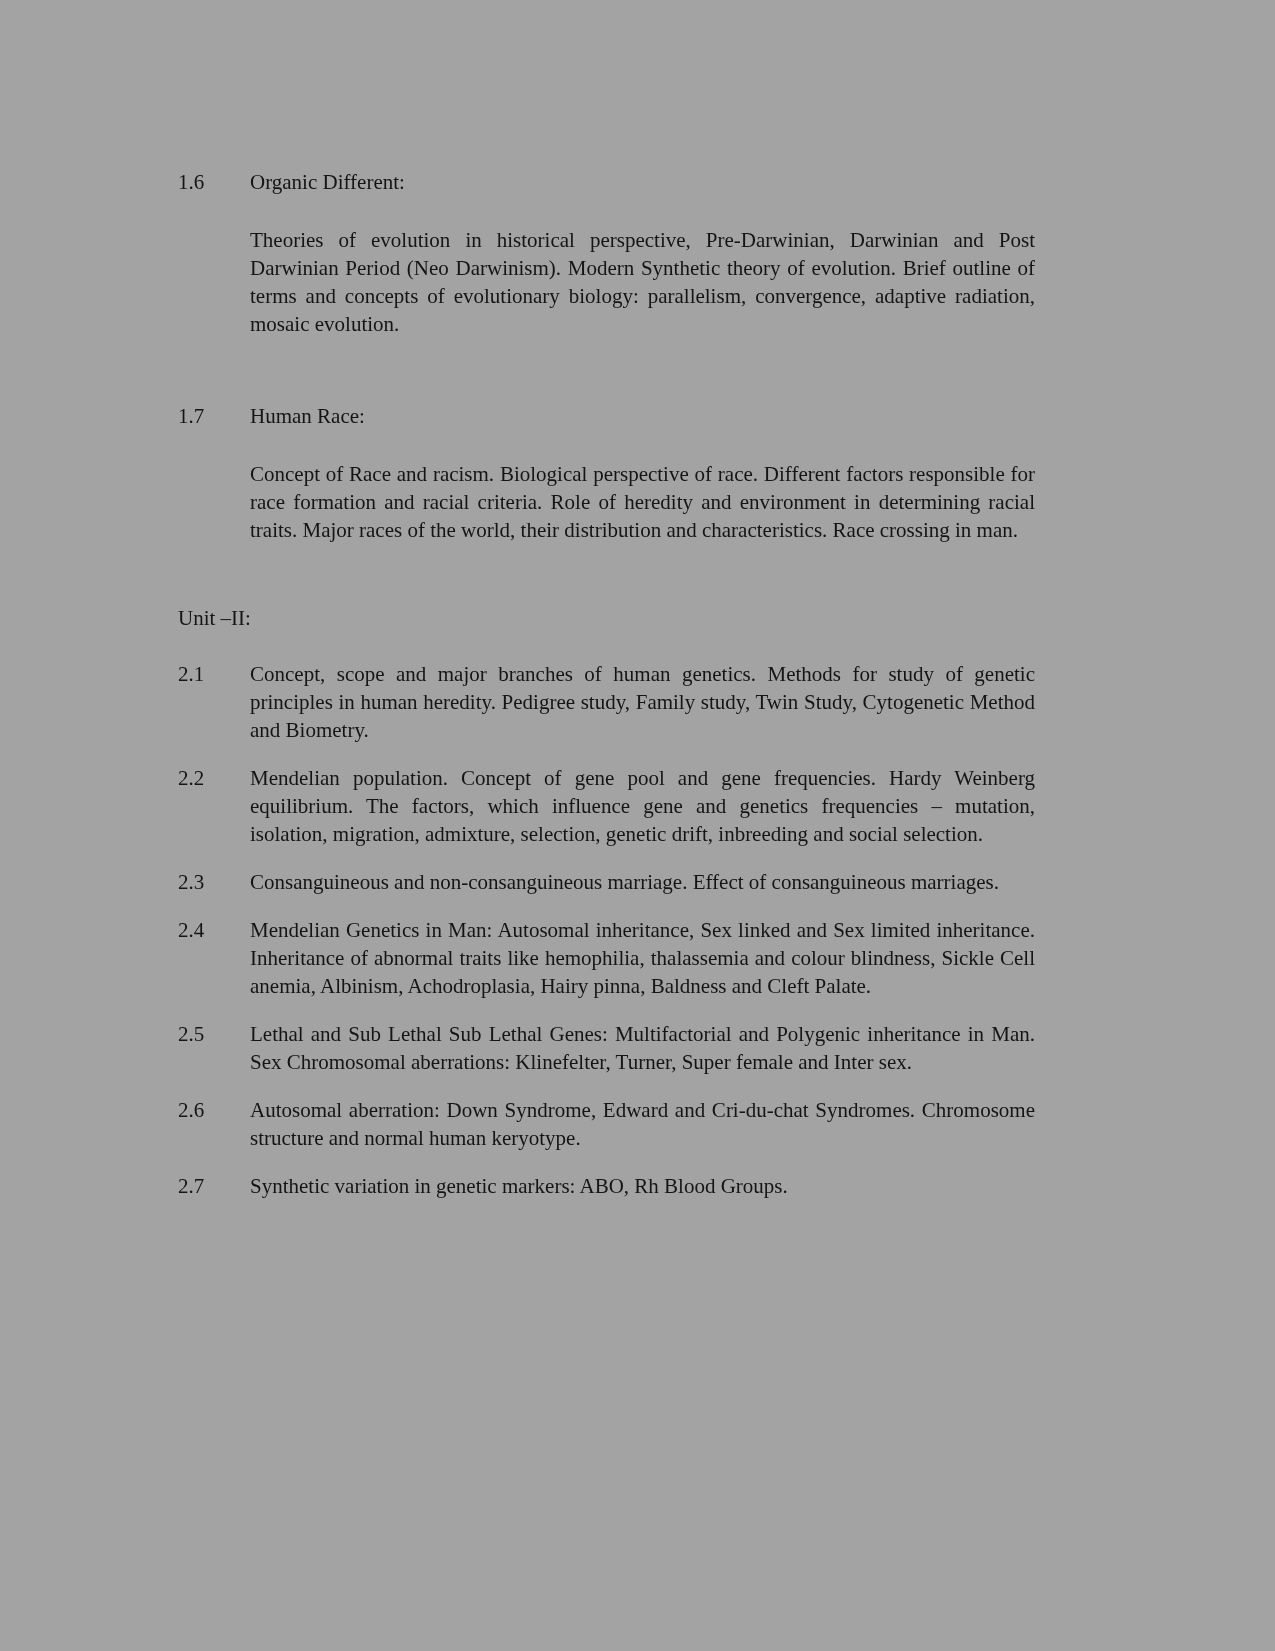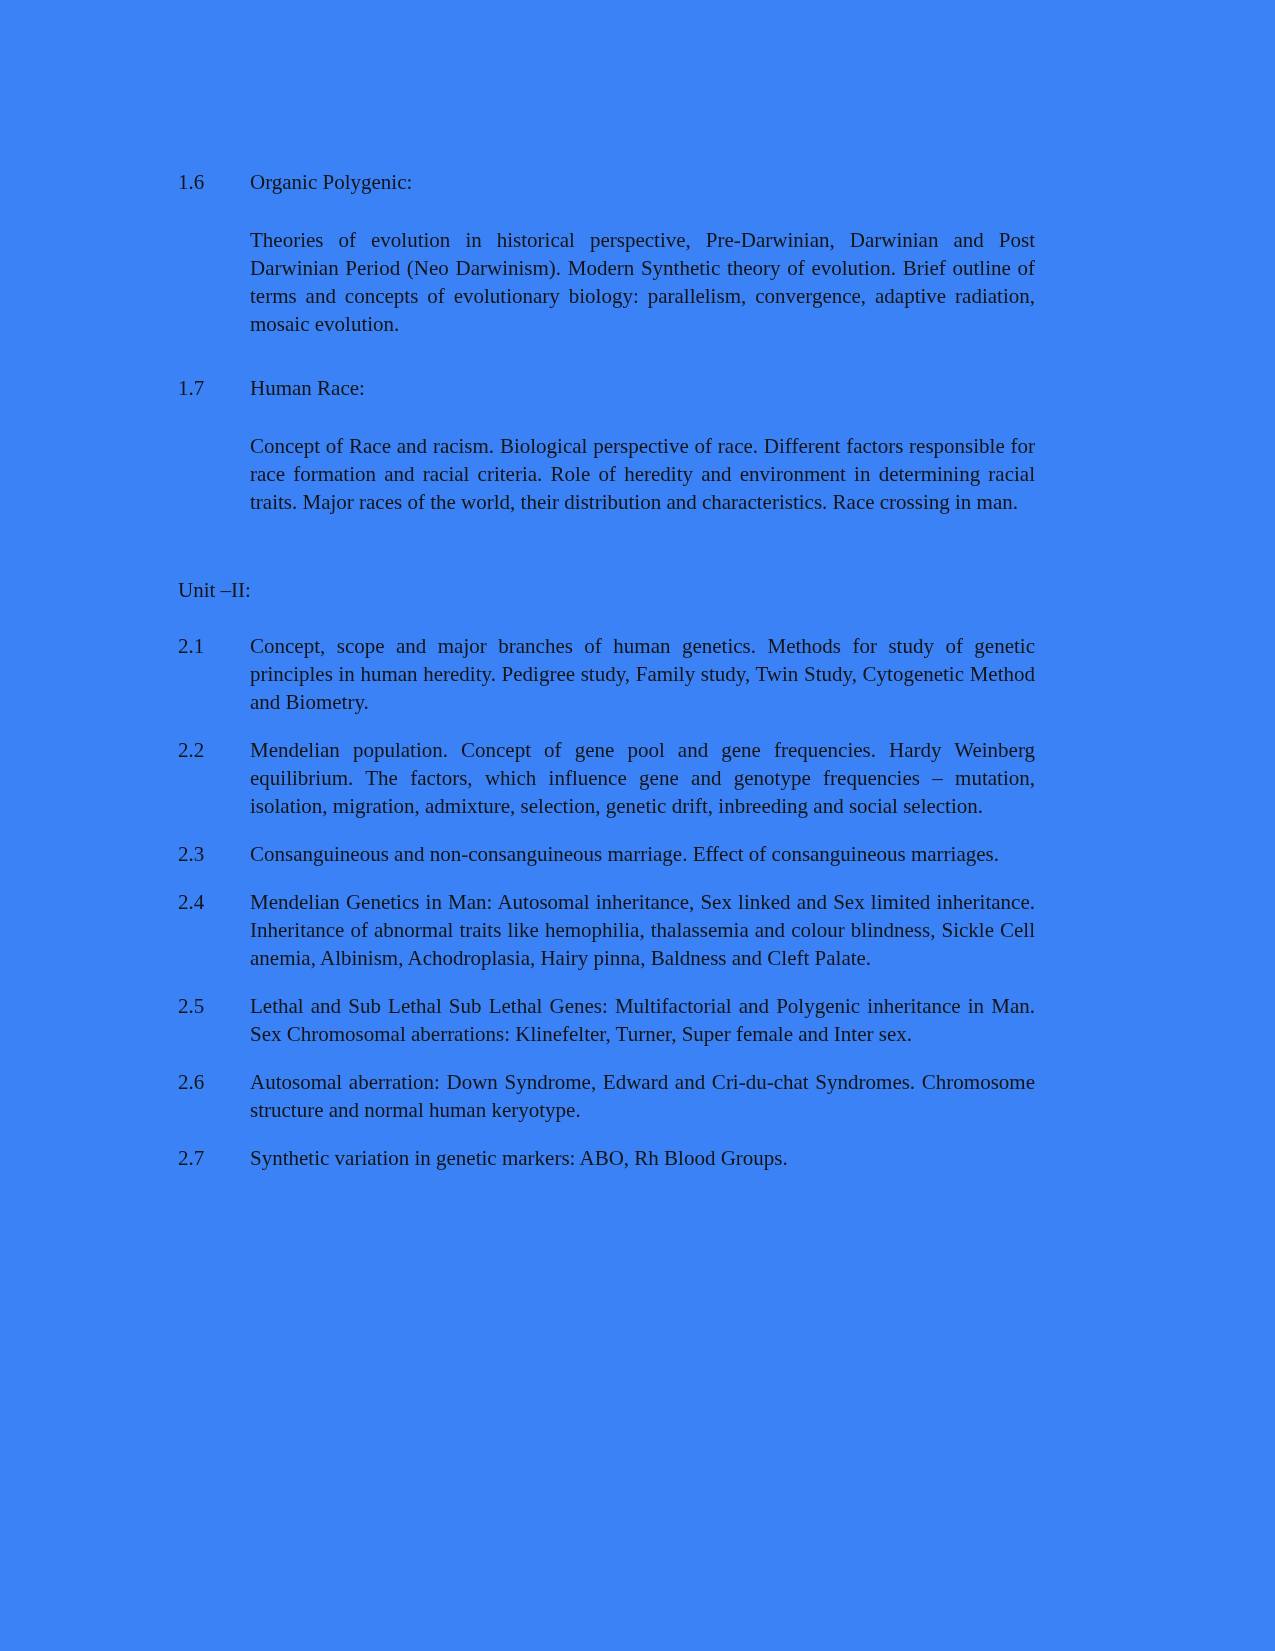--- a/index.html
+++ b/index.html
@@ -5,21 +5,21 @@
   html, body {
     margin: 0;
     padding: 0;
     background: #ffffff;
   }
   .page {
     position: relative;
     width: 1275px;
     min-height: 1651px;
     box-sizing: border-box;
-    background: #3b82f6;
+    background: #a3a3a3;
     color: #151515;
     font-family: "Liberation Serif", "DejaVu Serif", serif;
     font-size: 21px;
     line-height: 28px;
     padding: 168px 240px 60px 178px;
   }
   .row {
     display: flex;
     align-items: flex-start;
   }
@@ -32,55 +32,55 @@
     text-align: justify;
   }
   .heading-text {
     width: 785px;
   }
   .body-para {
     margin: 30px 0 0 72px;
     width: 785px;
     text-align: justify;
   }
-  .sec-gap { margin-top: 36px; }
+  .sec-gap { margin-top: 64px; }
   .unit-heading {
     margin-top: 60px;
     font-weight: normal;
   }
   .item-row { margin-top: 20px; }
   .item-row-first { margin-top: 28px; justify-content: flex-end; }
 </style>
 </head>
 <body>
 
 <div class="page">
 
   <div class="row">
     <span class="num">1.6</span>
-    <span class="heading-text">Organic Polygenic:</span>
+    <span class="heading-text">Organic Different:</span>
   </div>
   <p class="body-para">Theories of evolution in historical perspective, Pre-Darwinian, Darwinian and Post Darwinian Period (Neo Darwinism). Modern Synthetic theory of evolution. Brief outline of terms and concepts of evolutionary biology: parallelism, convergence, adaptive radiation, mosaic evolution.</p>
 
   <div class="row sec-gap">
     <span class="num">1.7</span>
     <span class="heading-text">Human Race:</span>
   </div>
   <p class="body-para">Concept of Race and racism. Biological perspective of race. Different factors responsible for race formation and racial criteria. Role of heredity and environment in determining racial traits. Major races of the world, their distribution and characteristics. Race crossing in man.</p>
 
   <div class="unit-heading">Unit –II:</div>
 
   <div class="row item-row-first">
     <span class="num">2.1</span>
     <span class="flow">Concept, scope and major branches of human genetics. Methods for study of genetic principles in human heredity. Pedigree study, Family study, Twin Study, Cytogenetic Method and Biometry.</span>
   </div>
 
   <div class="row item-row">
     <span class="num">2.2</span>
-    <span class="flow">Mendelian population. Concept of gene pool and gene frequencies. Hardy Weinberg equilibrium. The factors, which influence gene and genotype frequencies – mutation, isolation, migration, admixture, selection, genetic drift, inbreeding and social selection.</span>
+    <span class="flow">Mendelian population. Concept of gene pool and gene frequencies. Hardy Weinberg equilibrium. The factors, which influence gene and genetics frequencies – mutation, isolation, migration, admixture, selection, genetic drift, inbreeding and social selection.</span>
   </div>
 
   <div class="row item-row">
     <span class="num">2.3</span>
     <span class="flow">Consanguineous and non-consanguineous marriage. Effect of consanguineous marriages.</span>
   </div>
 
   <div class="row item-row">
     <span class="num">2.4</span>
     <span class="flow">Mendelian Genetics in Man: Autosomal inheritance, Sex linked and Sex limited inheritance. Inheritance of abnormal traits like hemophilia, thalassemia and colour blindness, Sickle Cell anemia, Albinism, Achodroplasia, Hairy pinna, Baldness and Cleft Palate.</span>

